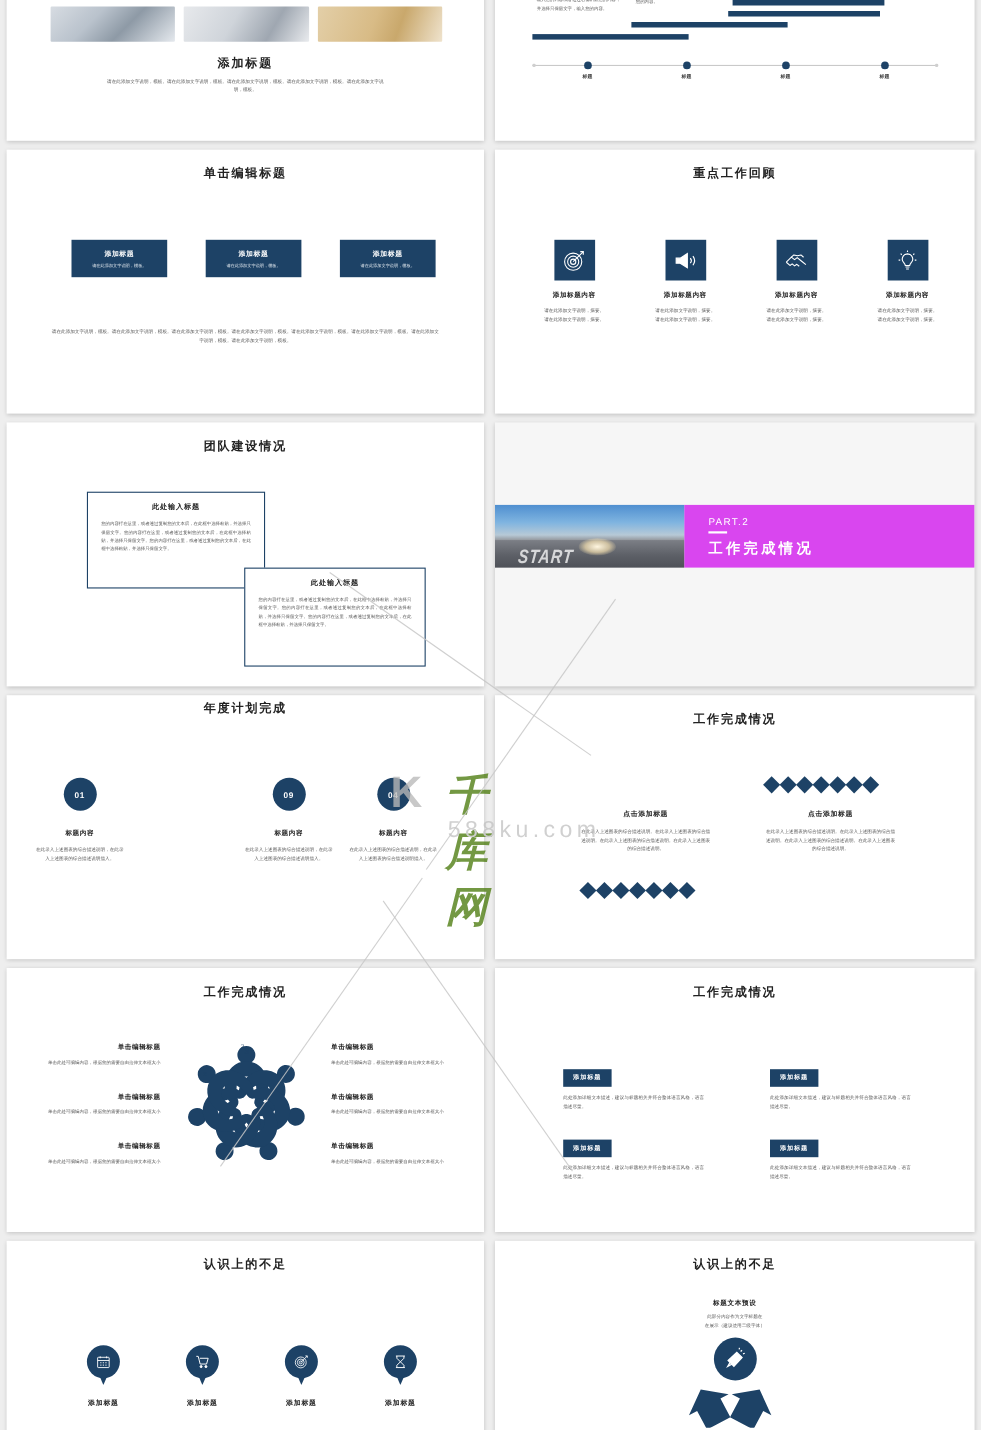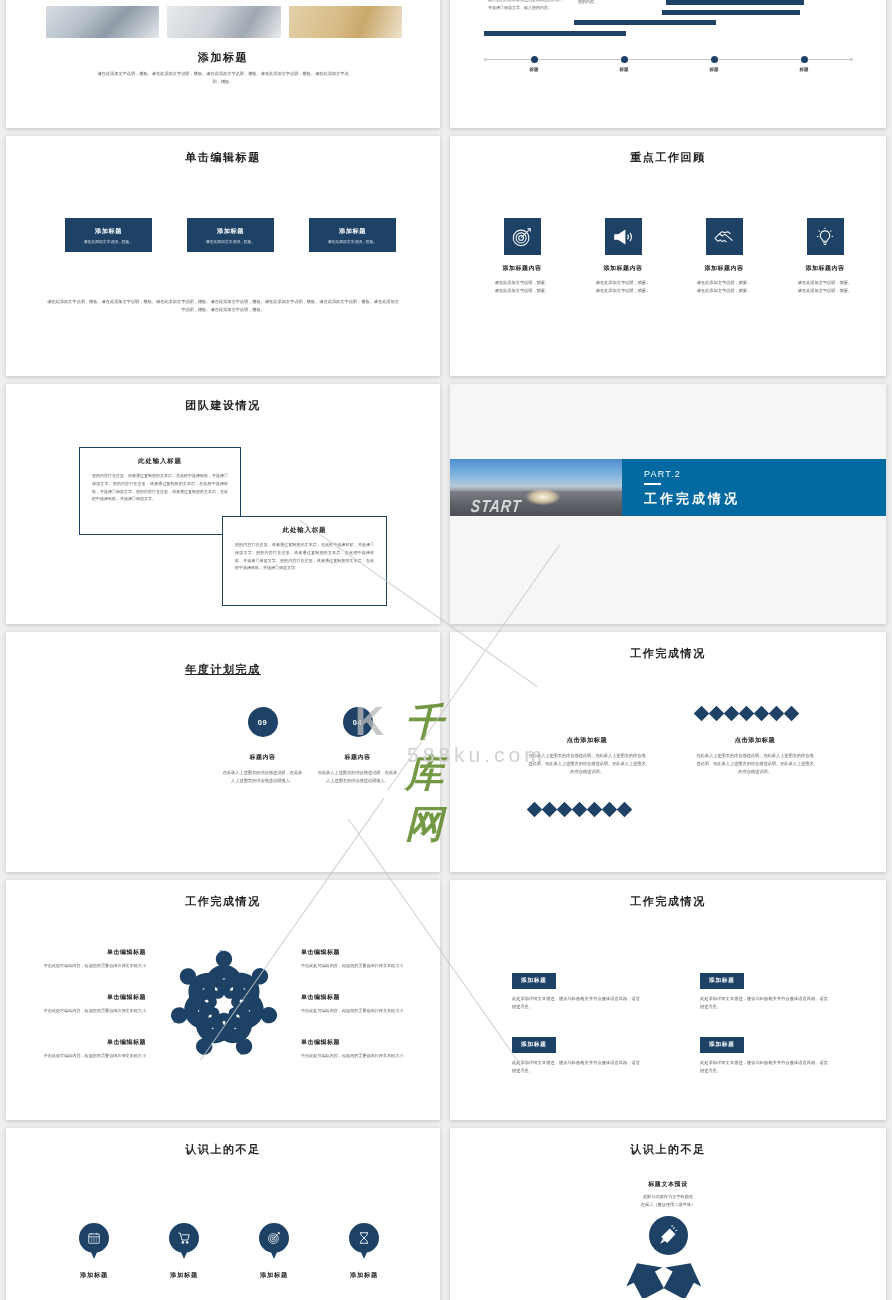--- a/index.html
+++ b/index.html
@@ -79,21 +79,21 @@
   
   .banner{position:absolute;left:0;top:75px;width:100%;height:57px;display:flex;}
   .banner-img{width:172px;height:100%;position:relative;overflow:hidden;
      background:linear-gradient(180deg,#4f8fd0 0%,#7fb4e0 28%,#b7c9d6 48%,#8d8e92 58%,#6c6e74 100%);}
   .banner-img .sun{position:absolute;left:44%;top:52%;width:34px;height:16px;border-radius:50%;
      background:radial-gradient(ellipse at center,#fff6e0 0%,rgba(255,232,180,.65) 45%,rgba(255,220,160,0) 75%);}
   .banner-img .road{position:absolute;left:0;bottom:0;width:100%;height:44%;
      background:linear-gradient(180deg,#7c7f86 0%,#5d6067 55%,#4e5158 100%);}
   .banner-img .start{position:absolute;left:12%;bottom:2px;font-size:14px;font-weight:bold;font-style:italic;
      color:rgba(255,255,255,.75);letter-spacing:1px;transform:skewX(-6deg) scaleY(1.25);}
-  .banner-txt{flex:1;background:#0369a1;color:#fff;padding:10px 0 0 22px;box-sizing:border-box;}
+  .banner-txt{flex:1;background:#d946ef;color:#fff;padding:10px 0 0 22px;box-sizing:border-box;}
   .banner-txt .p2{font-size:9px;letter-spacing:1.2px;}
   .banner-txt .dash{width:17px;height:1.6px;background:#fff;margin:4px 0 5px;}
   .banner-txt .bigt{font-size:13px;font-weight:bold;letter-spacing:3px;}
 
   
   .dia-row{display:flex;gap:4px;}
   .dia{width:11px;height:11px;background:#1d4266;transform:rotate(45deg);}
 
   
   .tag{background:#1d4266;color:#fff;font-size:5.6px;font-weight:bold;letter-spacing:.8px;
@@ -269,22 +269,29 @@
       </div>
       <div class="banner-txt">
         <div class="p2">PART.2</div>
         <div class="dash"></div>
         <div class="bigt">工作完成情况</div>
       </div>
     </div>
   </div>
 
   <div class="slide c0 r3">
-    <div class="title" style="position:absolute;top:30px;left:0;width:100%;text-decoration:underline;">年度计划完成</div>
-
+    <div class="title" style="position:absolute;top:4px;left:0;width:100%;">年度计划完成</div>
+
+    <div style="position:absolute;top:75px;left:19px;width:95px;">
+      <div class="ctr">
+          <div class="ncirc">01</div>
+        </div>
+      <div style="text-align:center;font-weight:bold;font-size:6px;margin-top:16px;color:#222;letter-spacing:.5px;">标题内容</div>
+      <div class="body-txt" style="margin-top:7px;padding:0 6px;">在此录入上述图表的综合描述说明，在此录入上述图表的综合描述说明描入。</div>
+    </div>
     <div style="position:absolute;top:75px;left:209px;width:95px;">
       <div class="ctr">
           <div class="ncirc">09</div>
         </div>
       <div style="text-align:center;font-weight:bold;font-size:6px;margin-top:16px;color:#222;letter-spacing:.5px;">标题内容</div>
       <div class="body-txt" style="margin-top:7px;padding:0 6px;">在此录入上述图表的综合描述说明，在此录入上述图表的综合描述说明描入。</div>
     </div>
     <div style="position:absolute;top:75px;left:304px;width:95px;">
       <div class="ctr">
           <div class="ncirc">04</div>

